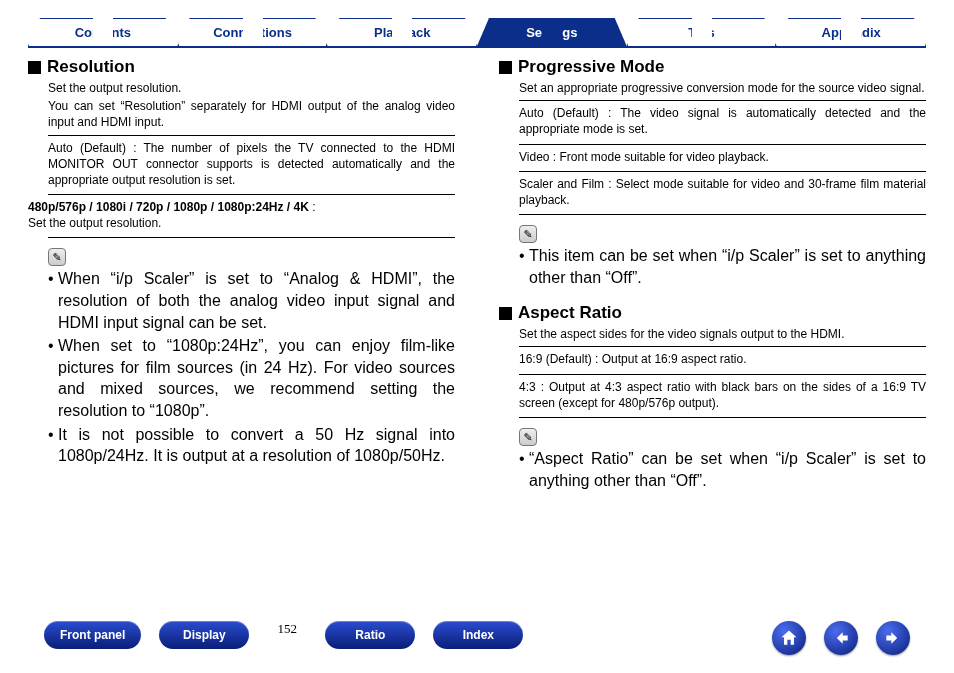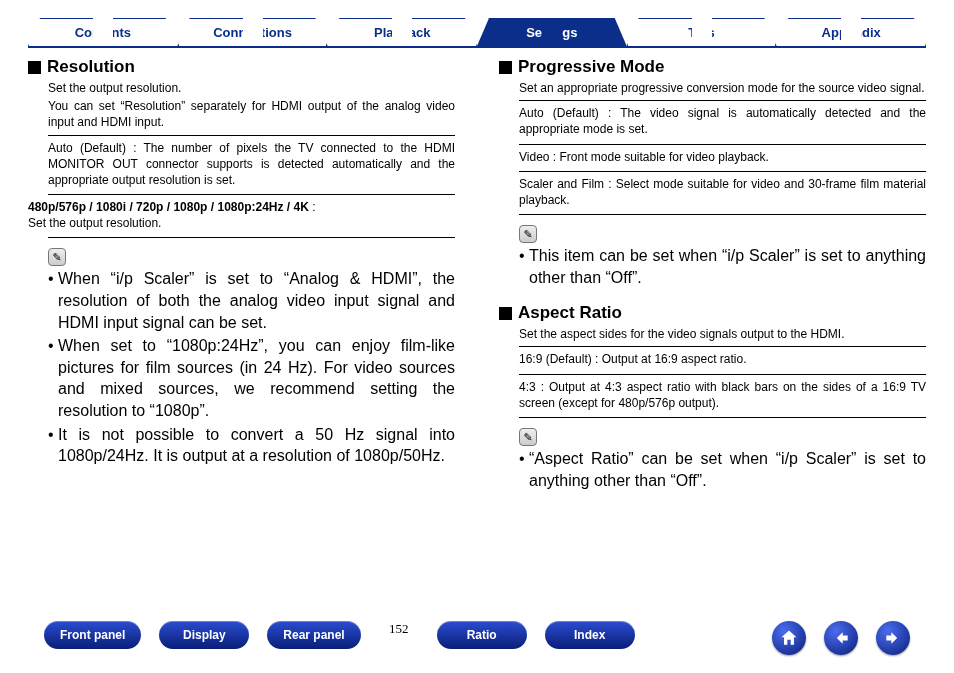--- a/index.html
+++ b/index.html
@@ -180,23 +180,20 @@
   </div>
 </div>
 
 <div class="footer">
   <div class="pill">
       <span>Front panel</span>
     </div>
   <div class="pill">
       <span>Display</span>
     </div>
-  <div class="pill">
-      <span>Rear panel</span>
-    </div>
   <div class="pagenum">152</div>
   <div class="pill">
       <span>Ratio</span>
     </div>
   <div class="pill">
       <span>Index</span>
     </div>
   <div class="grow"></div>
   <div class="circle">
     <svg viewBox="0 0 24 24">

